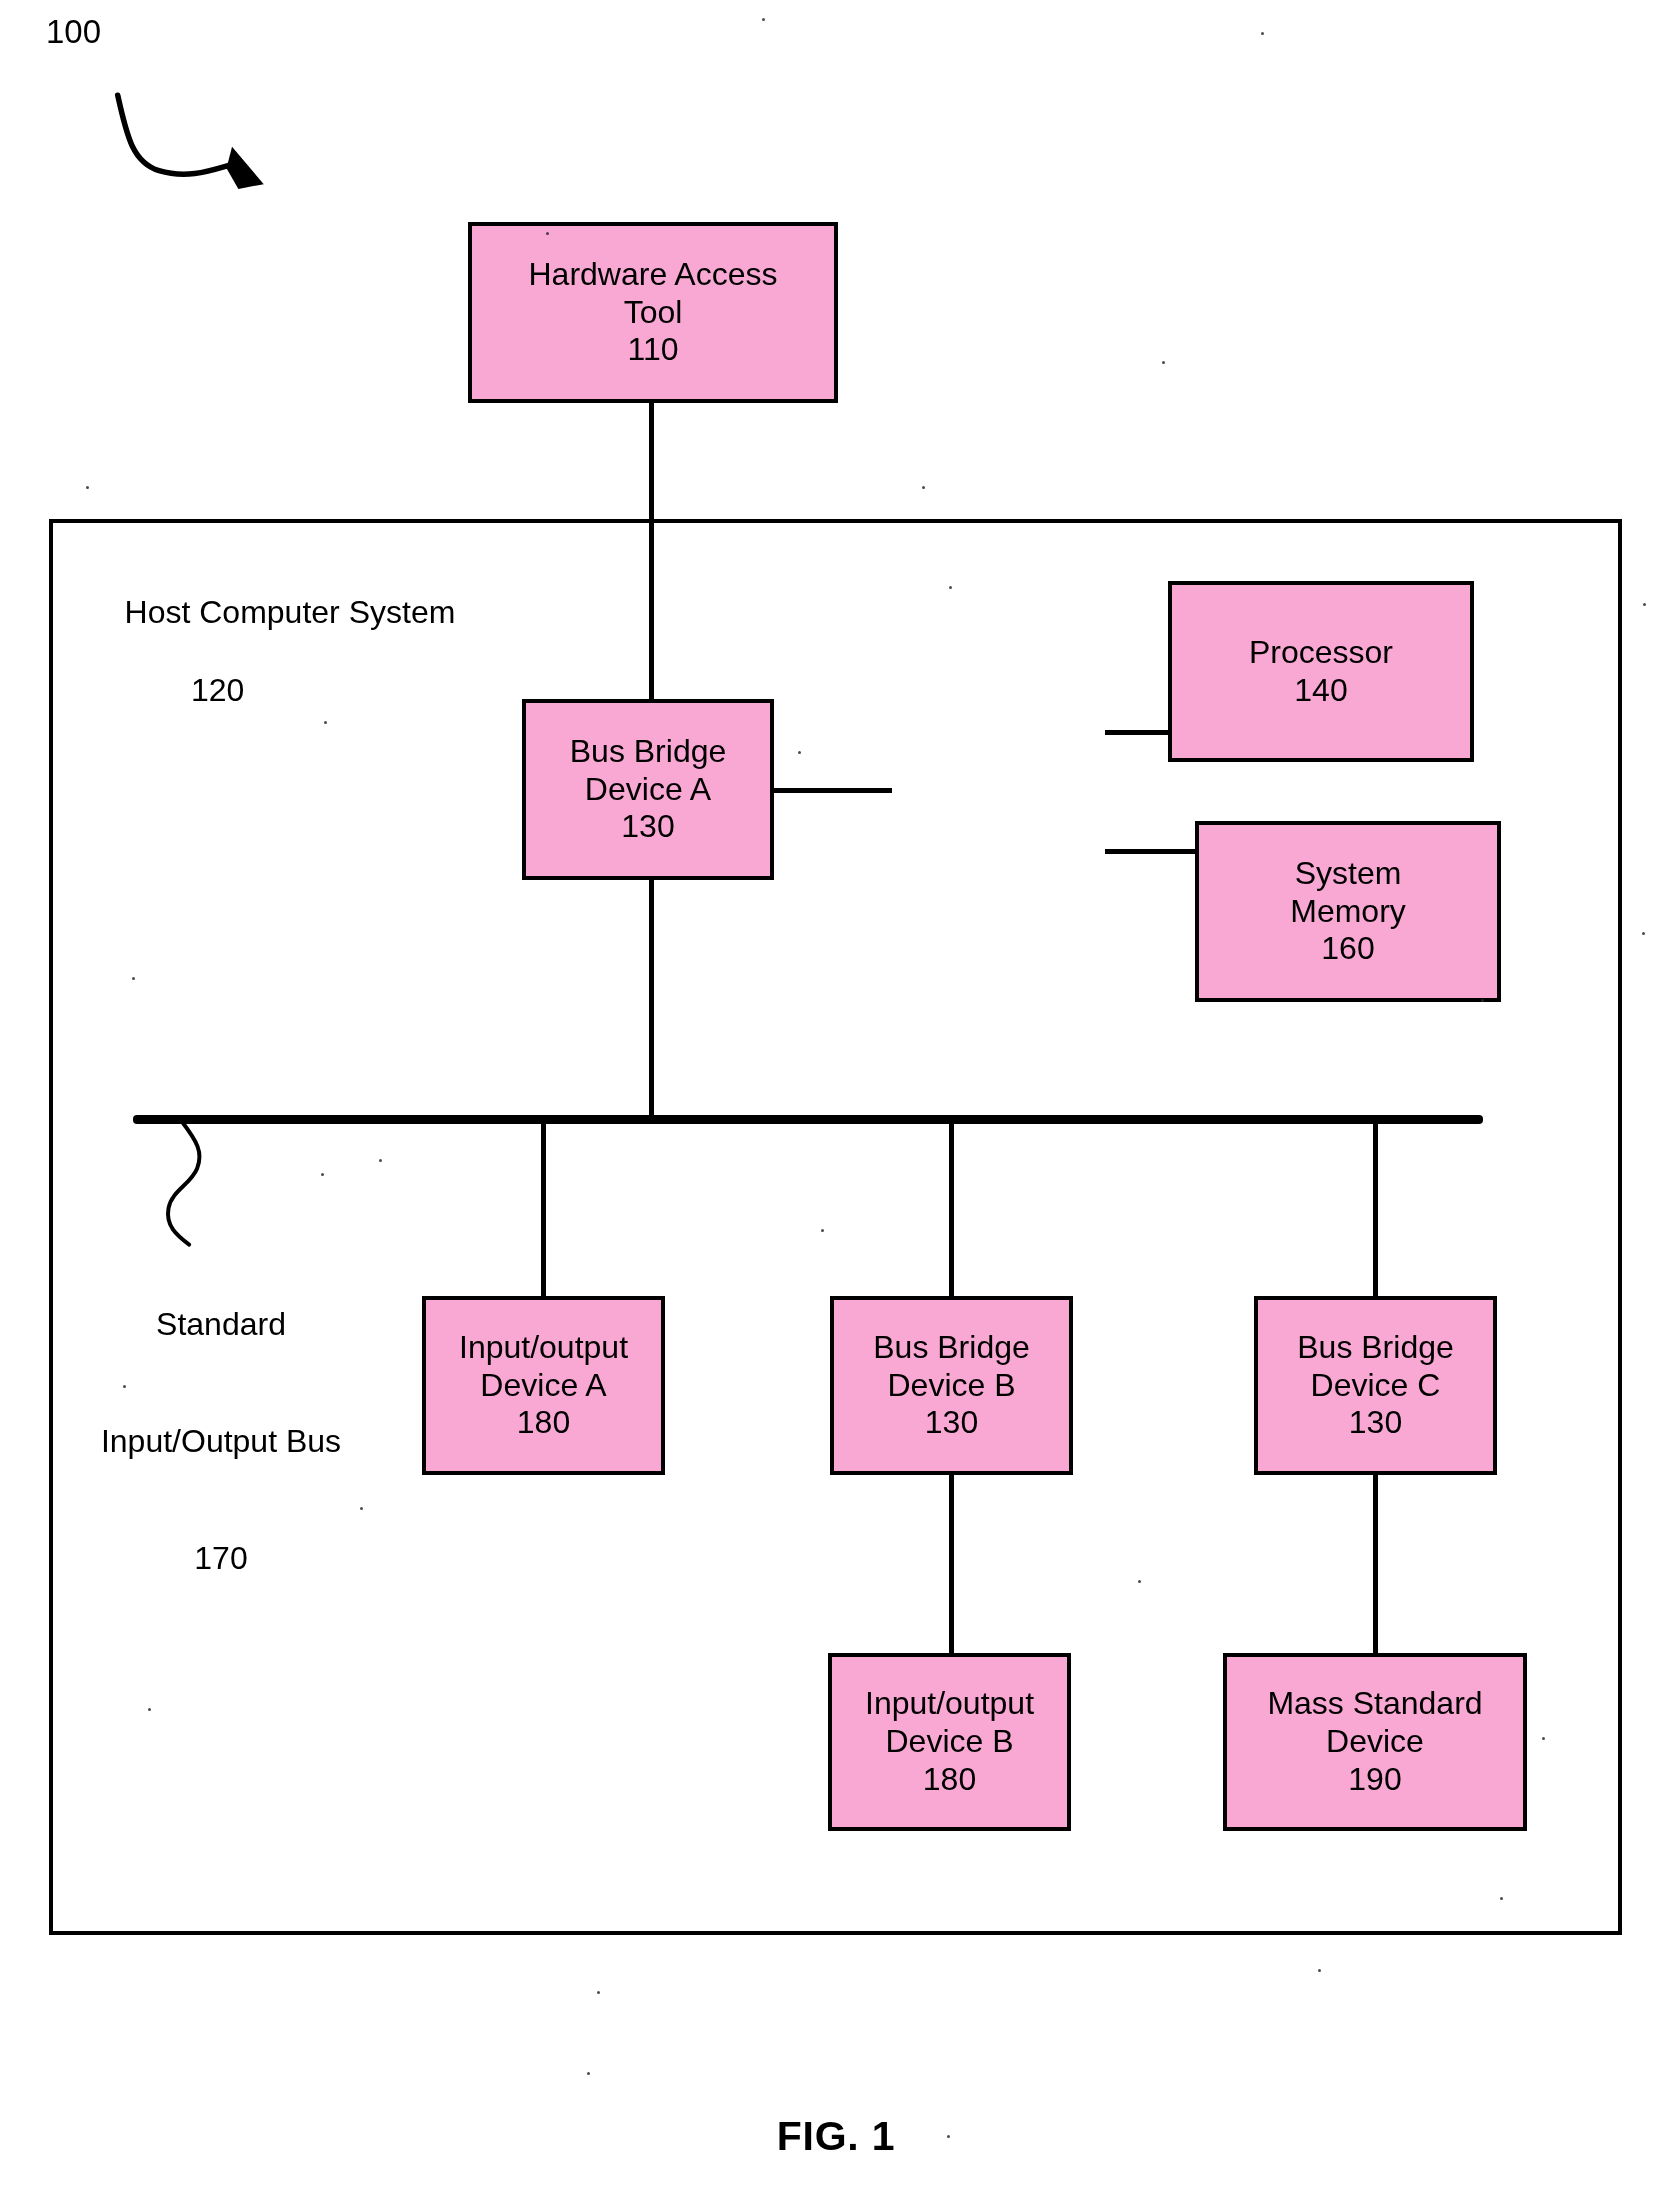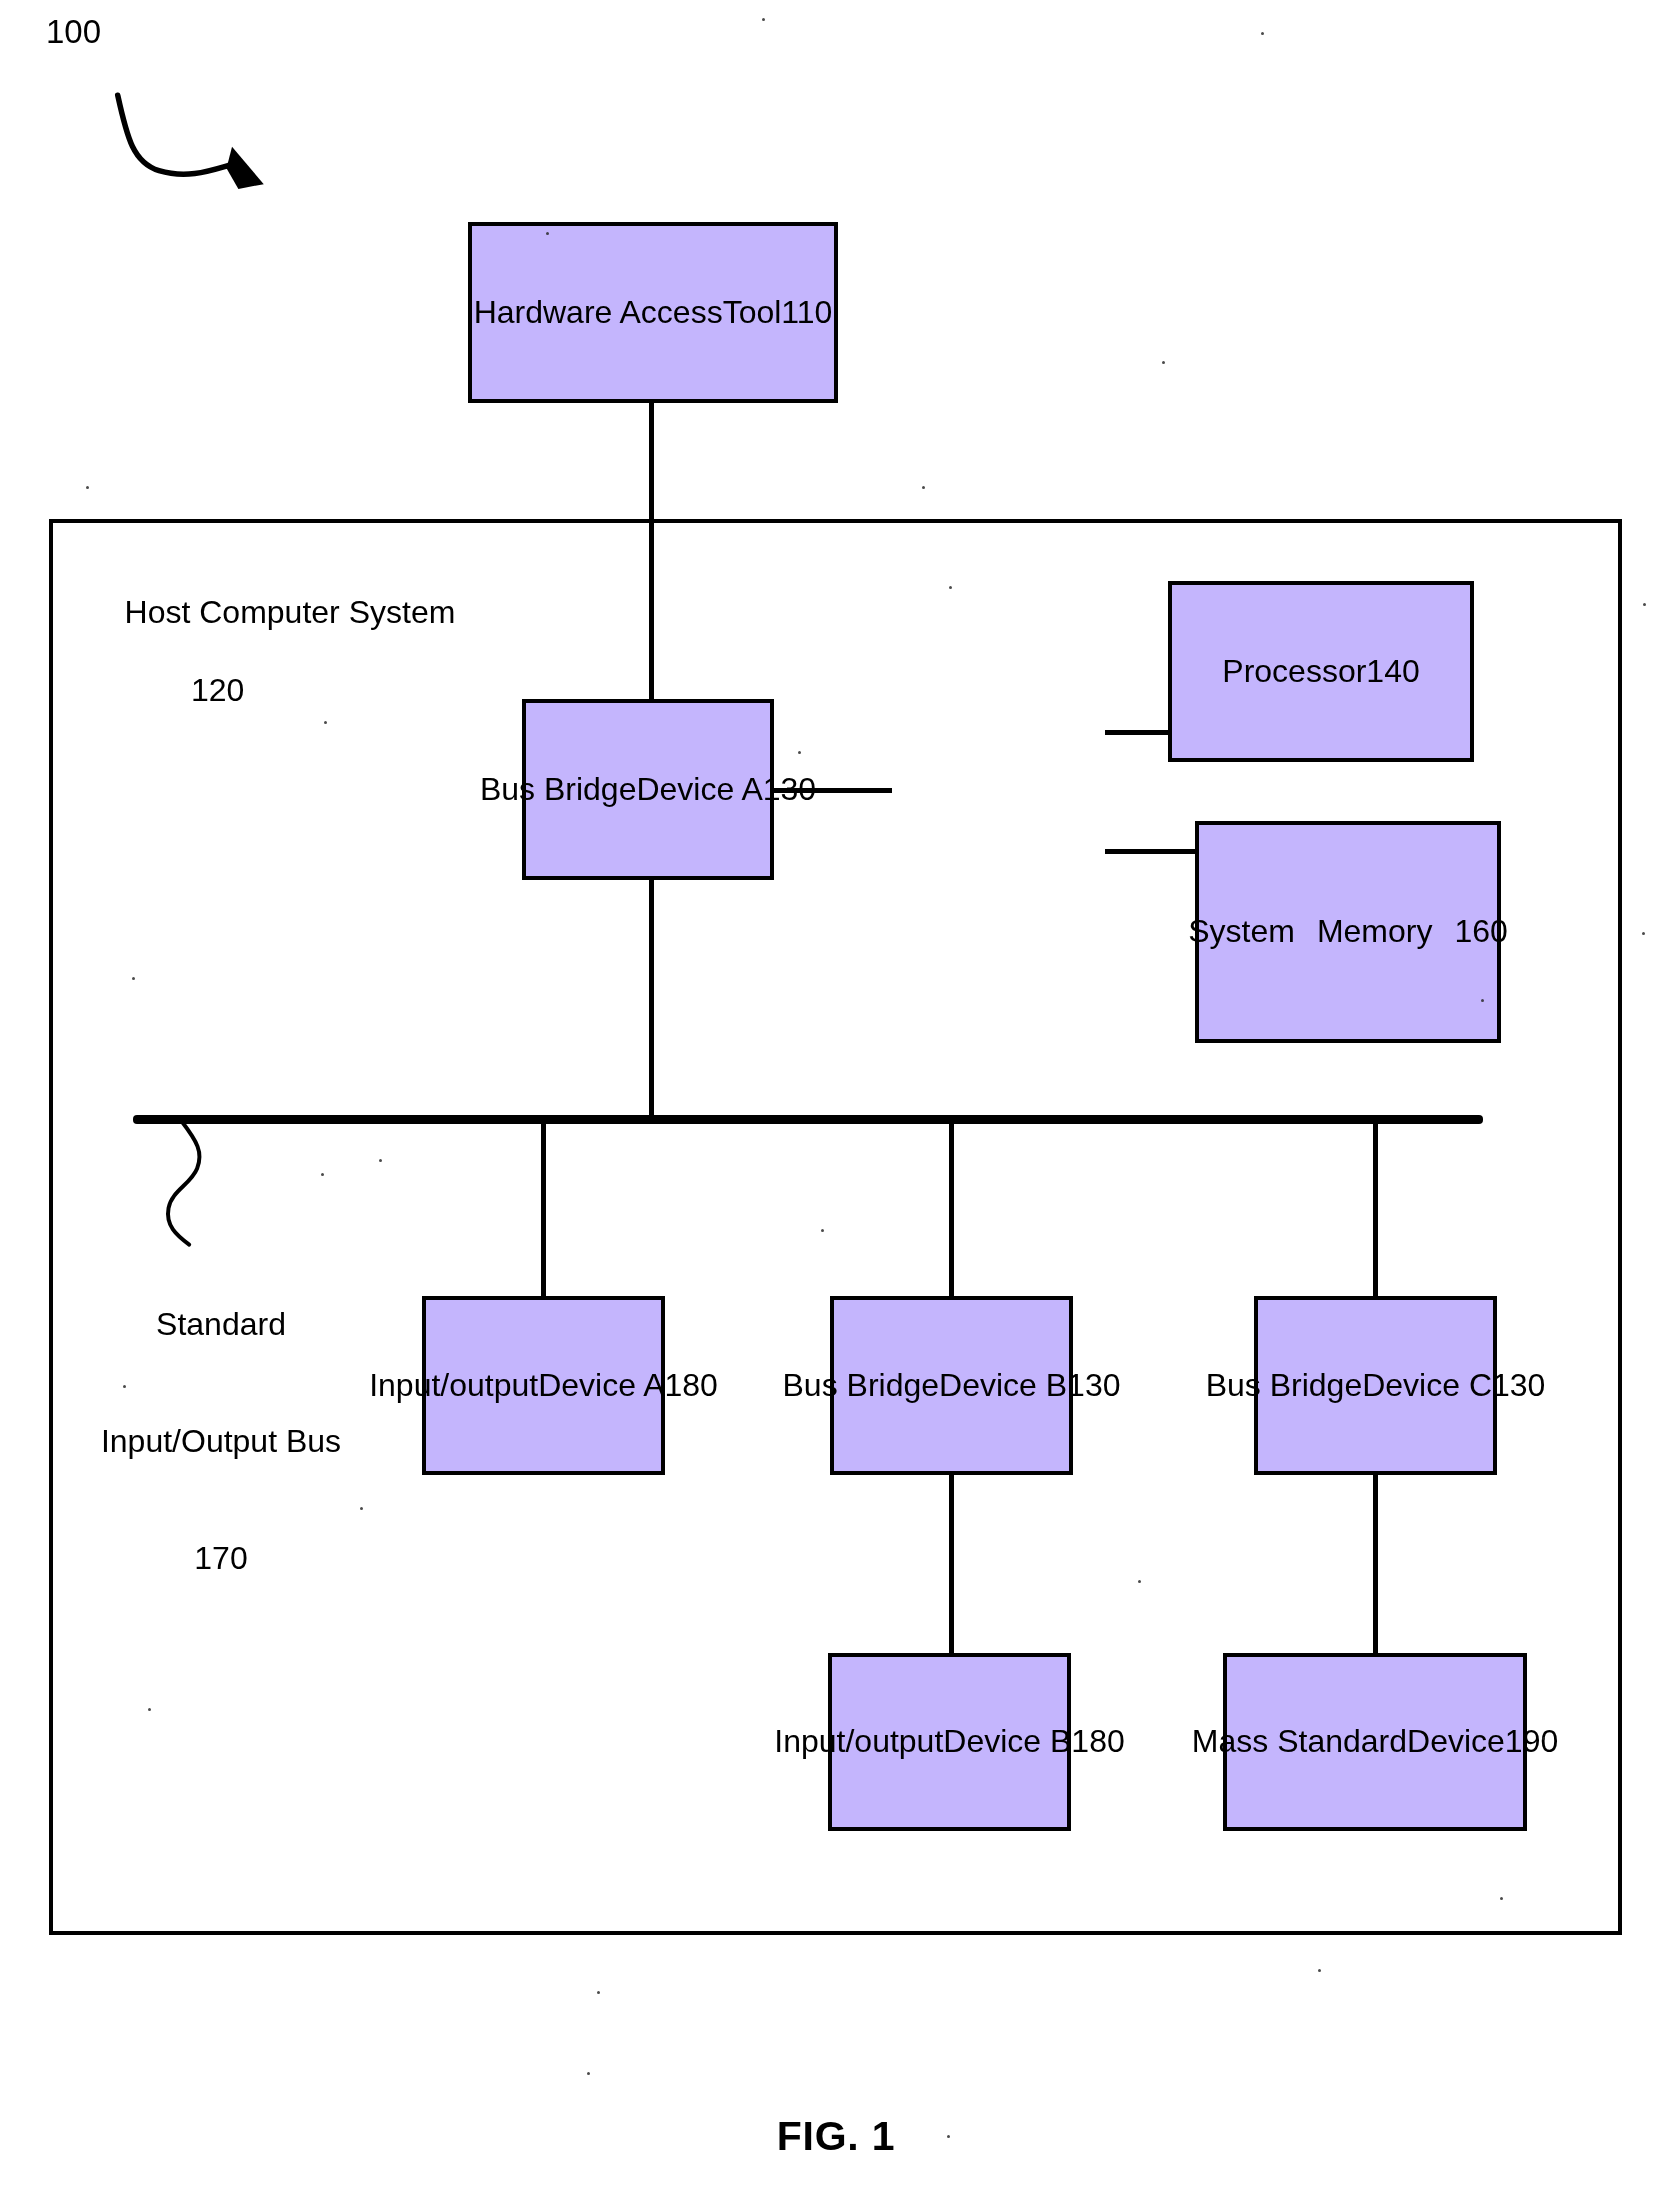--- a/index.html
+++ b/index.html
@@ -17,24 +17,24 @@
   }
   #figure {
     position: absolute;
     left: 0; top: 0;
     width: 1673px;
     height: 2194px;
   }
   .node {
     position: absolute;
     border: 4px solid #000;
-    background: #c4b5fd;
+    background: #f9a8d4;
     box-sizing: border-box;
     display: flex;
-    flex-direction: row;
+    flex-direction: column;
     align-items: center;
     justify-content: center;
     text-align: center;
     line-height: 1.18;
     font-size: 32px;
     z-index: 5;
   }
   .node .ln { display: block; white-space: pre; }
   .node .ref { text-underline-offset: 4px; }
   .host-box {
@@ -146,21 +146,21 @@
 
 
   <div class="conn h" style="left:1105px; top:730px; width:91px;"></div>
   <div class="conn h" style="left:1105px; top:849px; width:91px;"></div>
 
   <div class="node" style="left:1168px; top:581px; width:306px; height:181px;">
     <span class="ln">Processor</span>
     <span class="ln ref">140</span>
   </div>
 
-  <div class="node" style="left:1195px; top:821px; width:306px; height:222px;gap:22px;">
+  <div class="node" style="left:1195px; top:821px; width:306px; height:181px;">
     <span class="ln">System</span>
     <span class="ln">Memory</span>
     <span class="ln ref">160</span>
   </div>
 
   <div class="conn v" style="left:649px; top:878px; height:242px;"></div>
 
   <div class="busline" style="left:133px; top:1115px; width:1350px;"></div>
   <div class="bus-label" style="left:70px; top:1227px; width:302px;">
     <span class="ln">Standard</span>

